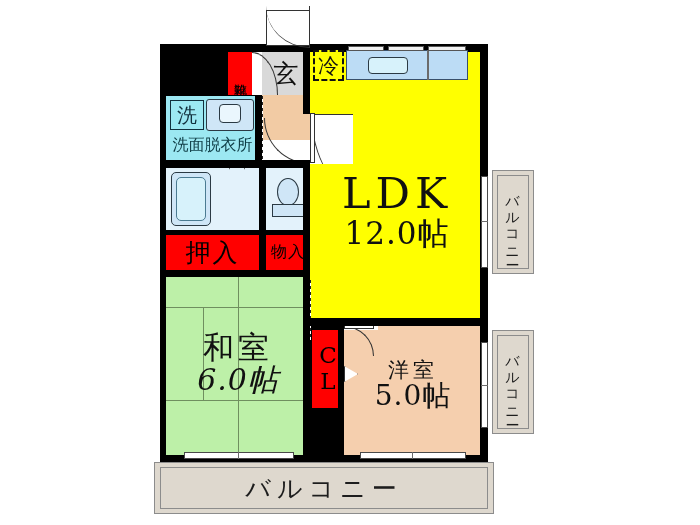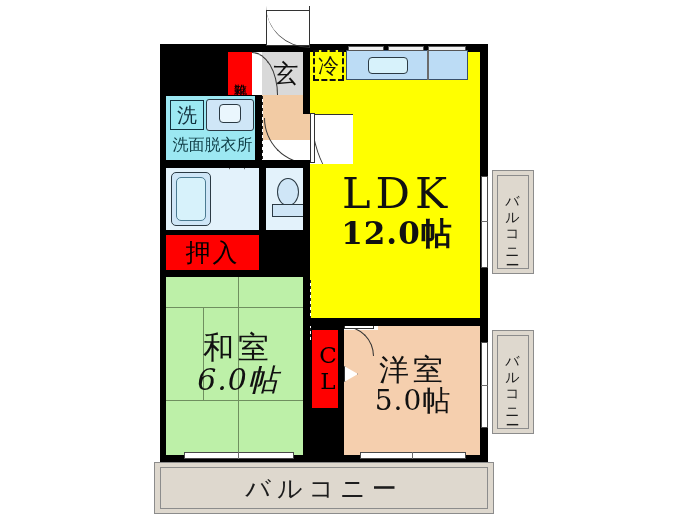--- a/index.html
+++ b/index.html
@@ -77,21 +77,21 @@
   <div class="abs" style="left:368px;top:57px;width:40px;height:17px;background:#d7f2fb;border:1.6px solid #2b3a44;border-radius:4px;"></div>
   <div class="abs thinline" style="left:427px;top:50px;width:1.6px;height:30px;"></div>
   <div class="abs" style="left:348px;top:46px;width:36px;height:5px;background:#f2f2f2;border:1px solid #555;"></div>
   <div class="abs" style="left:388px;top:46px;width:36px;height:5px;background:#f2f2f2;border:1px solid #555;"></div>
   <div class="abs" style="left:428px;top:46px;width:38px;height:5px;background:#f2f2f2;border:1px solid #555;"></div>
 
   <div class="abs fridge" style="left:313px;top:50px;width:31px;height:31px;font-size:21px;">冷</div>
 
   <div class="abs room-label" style="left:322px;top:168px;width:150px;height:86px;">
     <span style="font-size:43px;letter-spacing:5px;">LDK</span>
-    <span style="font-size:31px;letter-spacing:1px;margin-top:2px;font-weight:bold;">12.0帖</span>
+    <span style="font-size:31px;letter-spacing:1px;margin-top:2px;">12.0帖</span>
   </div>
 
   <div class="abs white" style="left:300px;top:114px;width:11px;height:50px;"></div>
   <div class="abs white" style="left:311px;top:114px;width:42px;height:50px;"></div>
   <div class="abs door-arc" style="left:311px;top:114px;width:84px;height:100px;
               border-color:#333;border-right:none;border-bottom:none;
               border-radius:0 0 0 100%;clip-path:inset(0 50% 50% 0);"></div>
   <div class="abs" style="left:310px;top:113px;width:5px;height:50px;background:#ffffff;border:1.3px solid #333;"></div>
 
   <div class="abs sash" style="left:334px;top:318px;width:120px;height:7px;"></div>
@@ -144,20 +144,23 @@
               transform:skewX(0deg);background:transparent;
               clip-path:polygon(0 0,100% 0,50% 100%);"></div>
 
   <div class="abs bathrm" style="left:266px;top:168px;width:44px;height:62px;"></div>
   <div class="abs" style="left:277px;top:178px;width:22px;height:28px;background:#cfe6f7;border:1.6px solid #2b3a44;border-radius:50%;"></div>
   <div class="abs" style="left:272px;top:204px;width:32px;height:13px;background:#cfe6f7;border:1.6px solid #2b3a44;"></div>
 
   <div class="abs redbox ctr" style="left:166px;top:234px;width:93px;height:36px;">
     <span style="font-size:25px;letter-spacing:2px;">押入</span>
   </div>
+  <div class="abs redbox ctr" style="left:266px;top:234px;width:44px;height:36px;">
+    <span style="font-size:16px;letter-spacing:1px;">物入</span>
+  </div>
 
   <div class="abs washitsu" style="left:166px;top:277px;width:144px;height:178px;"></div>
 
   <div class="abs ctrline" style="left:166px;top:307px;width:144px;height:1.2px;"></div>
   <div class="abs ctrline" style="left:166px;top:400px;width:144px;height:1.2px;"></div>
   <div class="abs ctrline" style="left:238px;top:277px;width:1.2px;height:178px;"></div>
   <div class="abs ctrline" style="left:203px;top:307px;width:1.2px;height:93px;"></div>
 
   <div class="abs room-label" style="left:170px;top:325px;width:136px;height:78px;">
     <span style="font-size:31px;letter-spacing:4px;">和室</span>
@@ -172,21 +175,21 @@
 
   <div class="abs redbox ctr" style="left:312px;top:330px;width:32px;height:78px;">
     <span class="room-label" style="font-size:23px;line-height:1.12;color:#000;">
       <span>C</span>
       <span>L</span>
     </span>
   </div>
 
   <div class="abs yoshitsu" style="left:344px;top:326px;width:136px;height:129px;"></div>
   <div class="abs room-label" style="left:350px;top:344px;width:126px;height:82px;">
-    <span style="font-size:30px;letter-spacing:4px;">洋室</span>
+    <span style="font-size:21px;letter-spacing:4px;">洋室</span>
     <span style="font-size:28px;letter-spacing:1px;margin-top:1px;">5.0帖</span>
   </div>
 
   <div class="abs white" style="left:344px;top:322px;width:34px;height:8px;"></div>
   <div class="abs" style="left:344px;top:326px;width:30px;height:30px;
               border:1.4px solid #333;border-bottom:none;border-left:none;
               border-radius:0 100% 0 0;background:transparent;"></div>
   <div class="abs" style="left:344px;top:325px;width:30px;height:4px;background:#fff;border:1.2px solid #333;"></div>
 
   <div class="abs" style="left:344px;top:366px;width:14px;height:16px;background:#ffffff;

